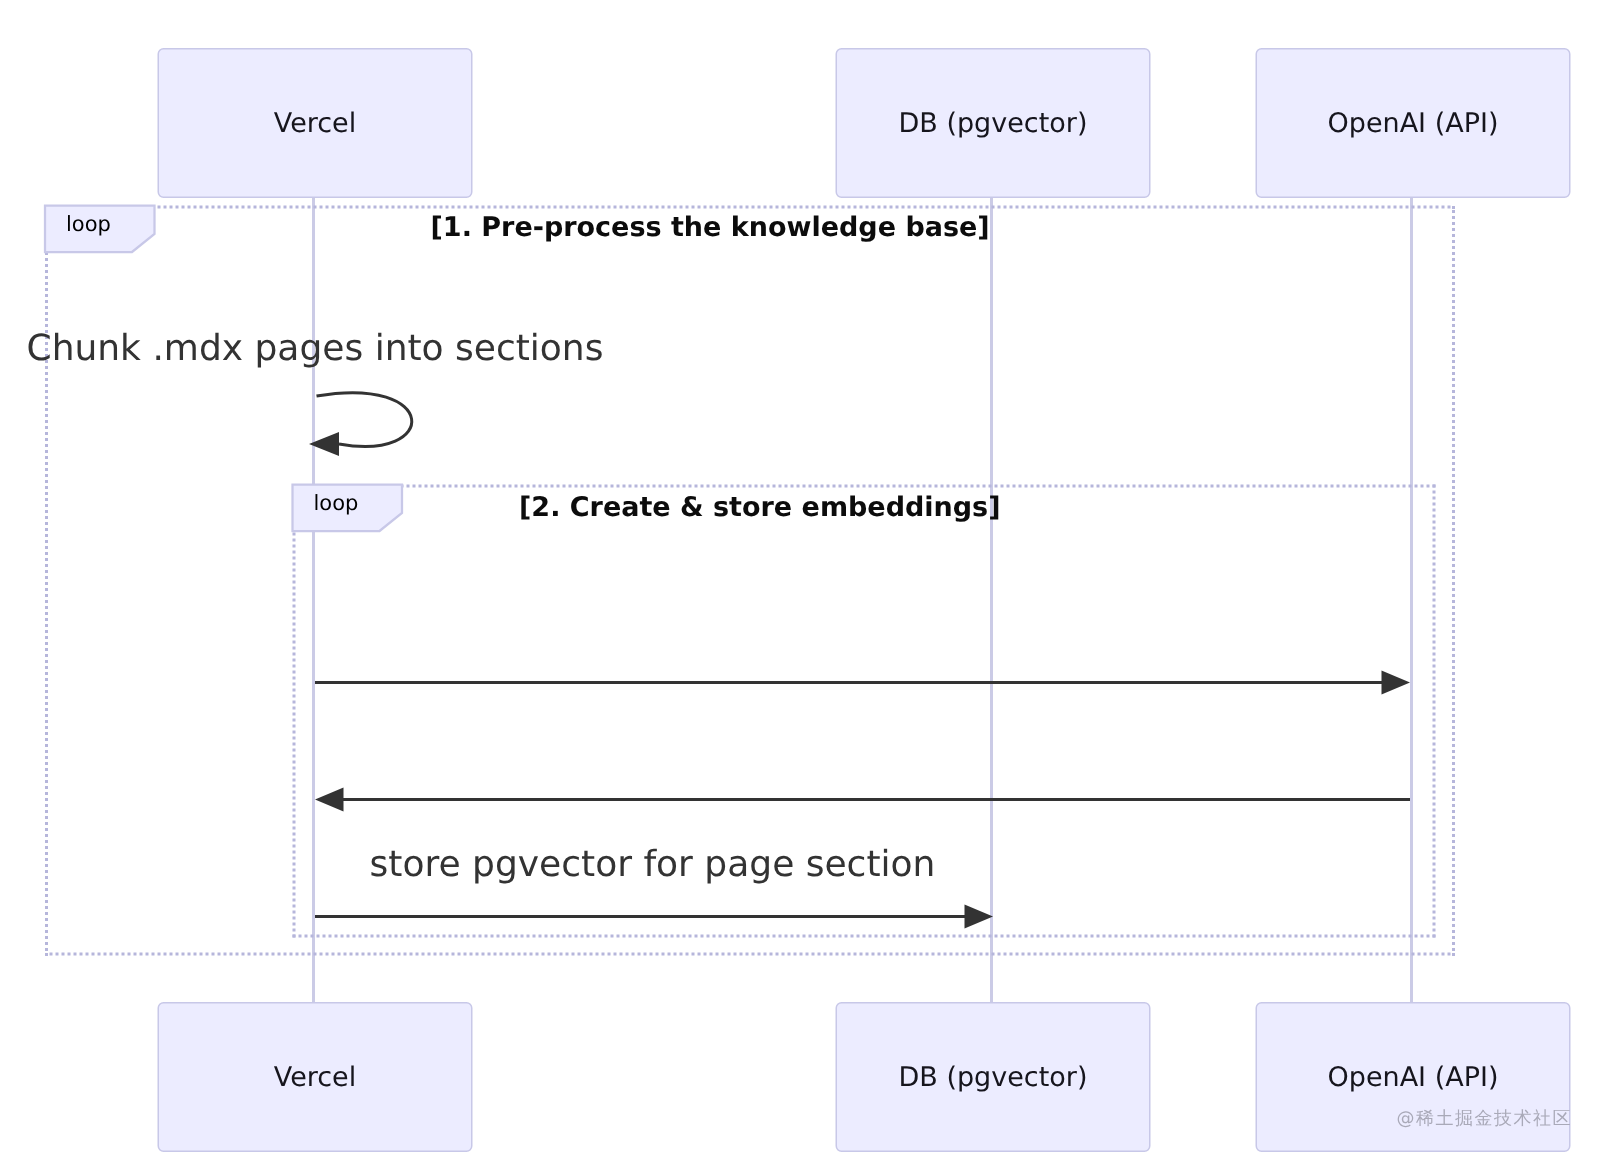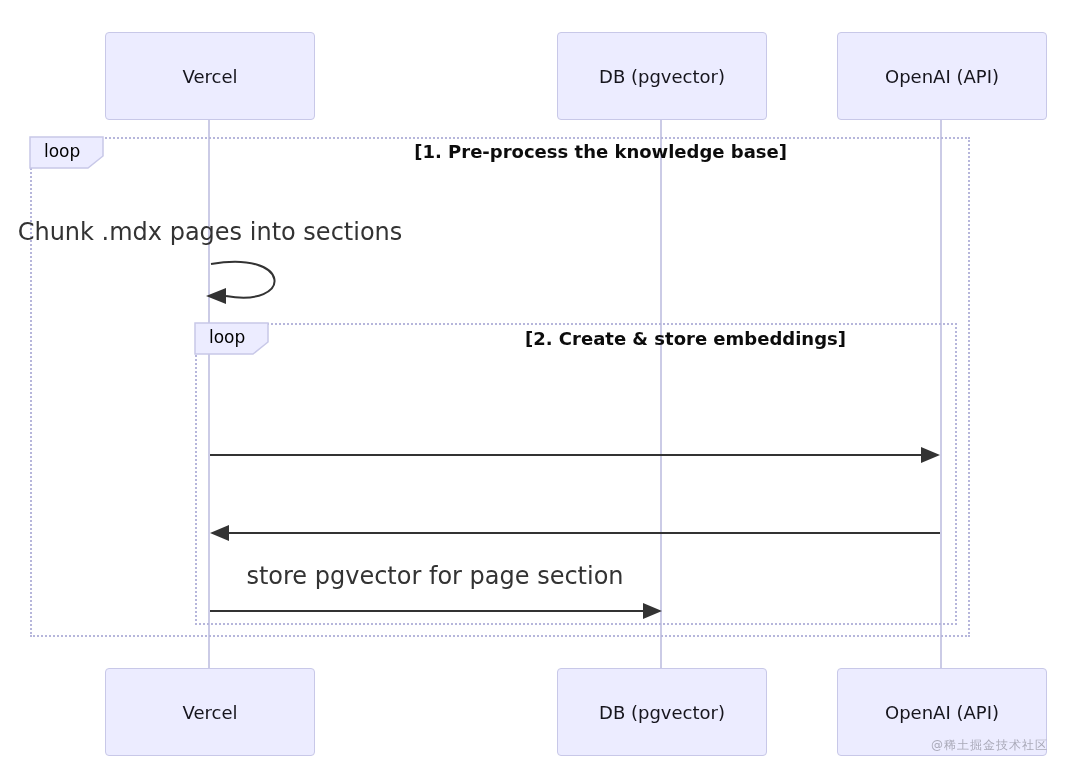--- a/index.html
+++ b/index.html
@@ -2,28 +2,28 @@
 <html><head>
 <meta charset="utf-8">
 <style>
   html,body{margin:0;padding:0;background:#ffffff;}
   .canvas{
     position:relative;width:1068px;height:772px;background:#ffffff;
     font-family:"DejaVu Sans","Liberation Sans",sans-serif;overflow:hidden;
   }
   .lifeline{position:absolute;top:119px;height:550px;width:2px;background:#CBCBE6;}
   .actor{
-    position:absolute;width:210px;height:88px;background:#ECECFF;
+    position:absolute;width:210px;height:100px;background:#ECECFF;
     border:1px solid #C8C8E8;border-radius:4px;box-sizing:border-box;
     display:flex;align-items:center;justify-content:center;
     font-size:18px;color:#16151d;
   }
   .loop-box{position:absolute;border:2px dotted #B6B6DB;box-sizing:border-box;}
-  .loop-keyword{position:absolute;font-size:17px;color:#000;line-height:1;}
-  .loop-title{position:absolute;width:500px;text-align:right;font-size:18px;font-weight:600;color:#0c0c0c;}
+  .loop-keyword{position:absolute;font-size:14px;color:#000;line-height:1;}
+  .loop-title{position:absolute;width:500px;text-align:left;font-size:18px;font-weight:600;color:#0c0c0c;}
   .msg{position:absolute;width:420px;text-align:center;font-size:24px;color:#333333;}
   .overlay{position:absolute;left:0;top:0;pointer-events:none;}
   .watermark{
     position:absolute;right:20px;bottom:18px;font-size:12px;
     color:rgba(158,158,172,0.85);letter-spacing:1px;z-index:5;
   }
 </style>
 </head>
 <body>
 

